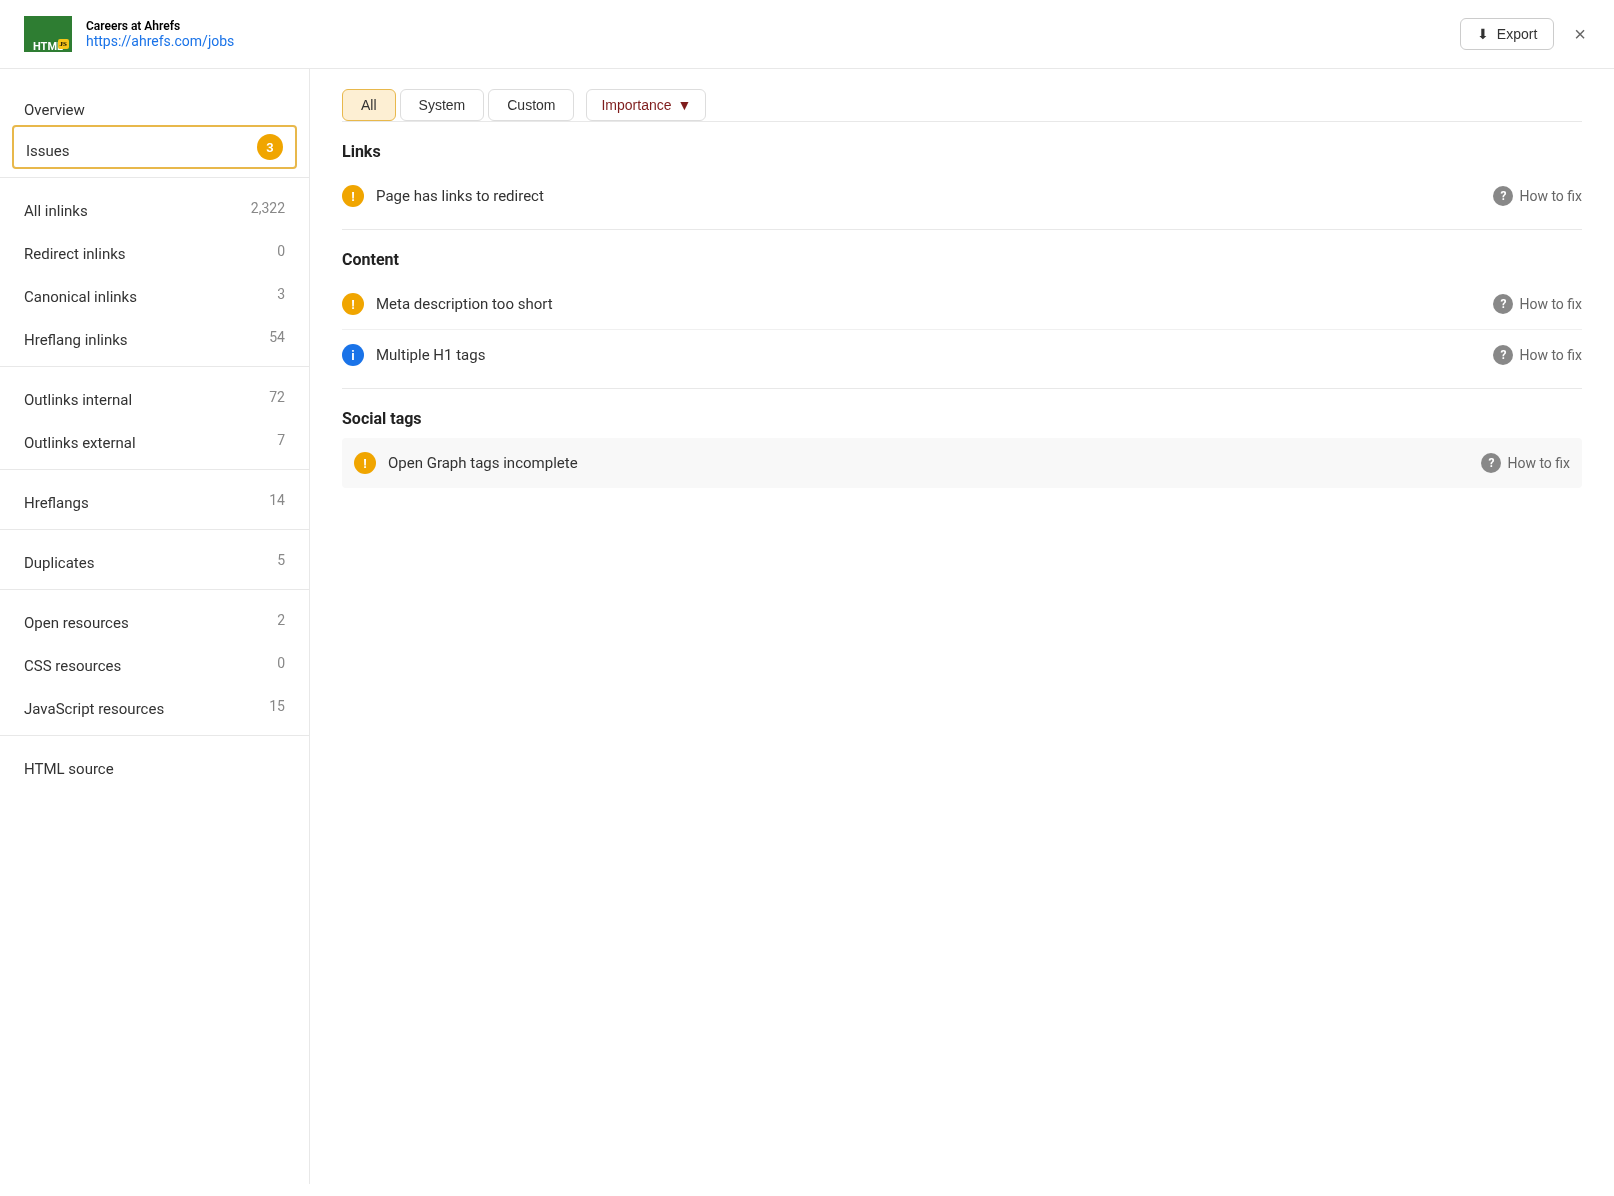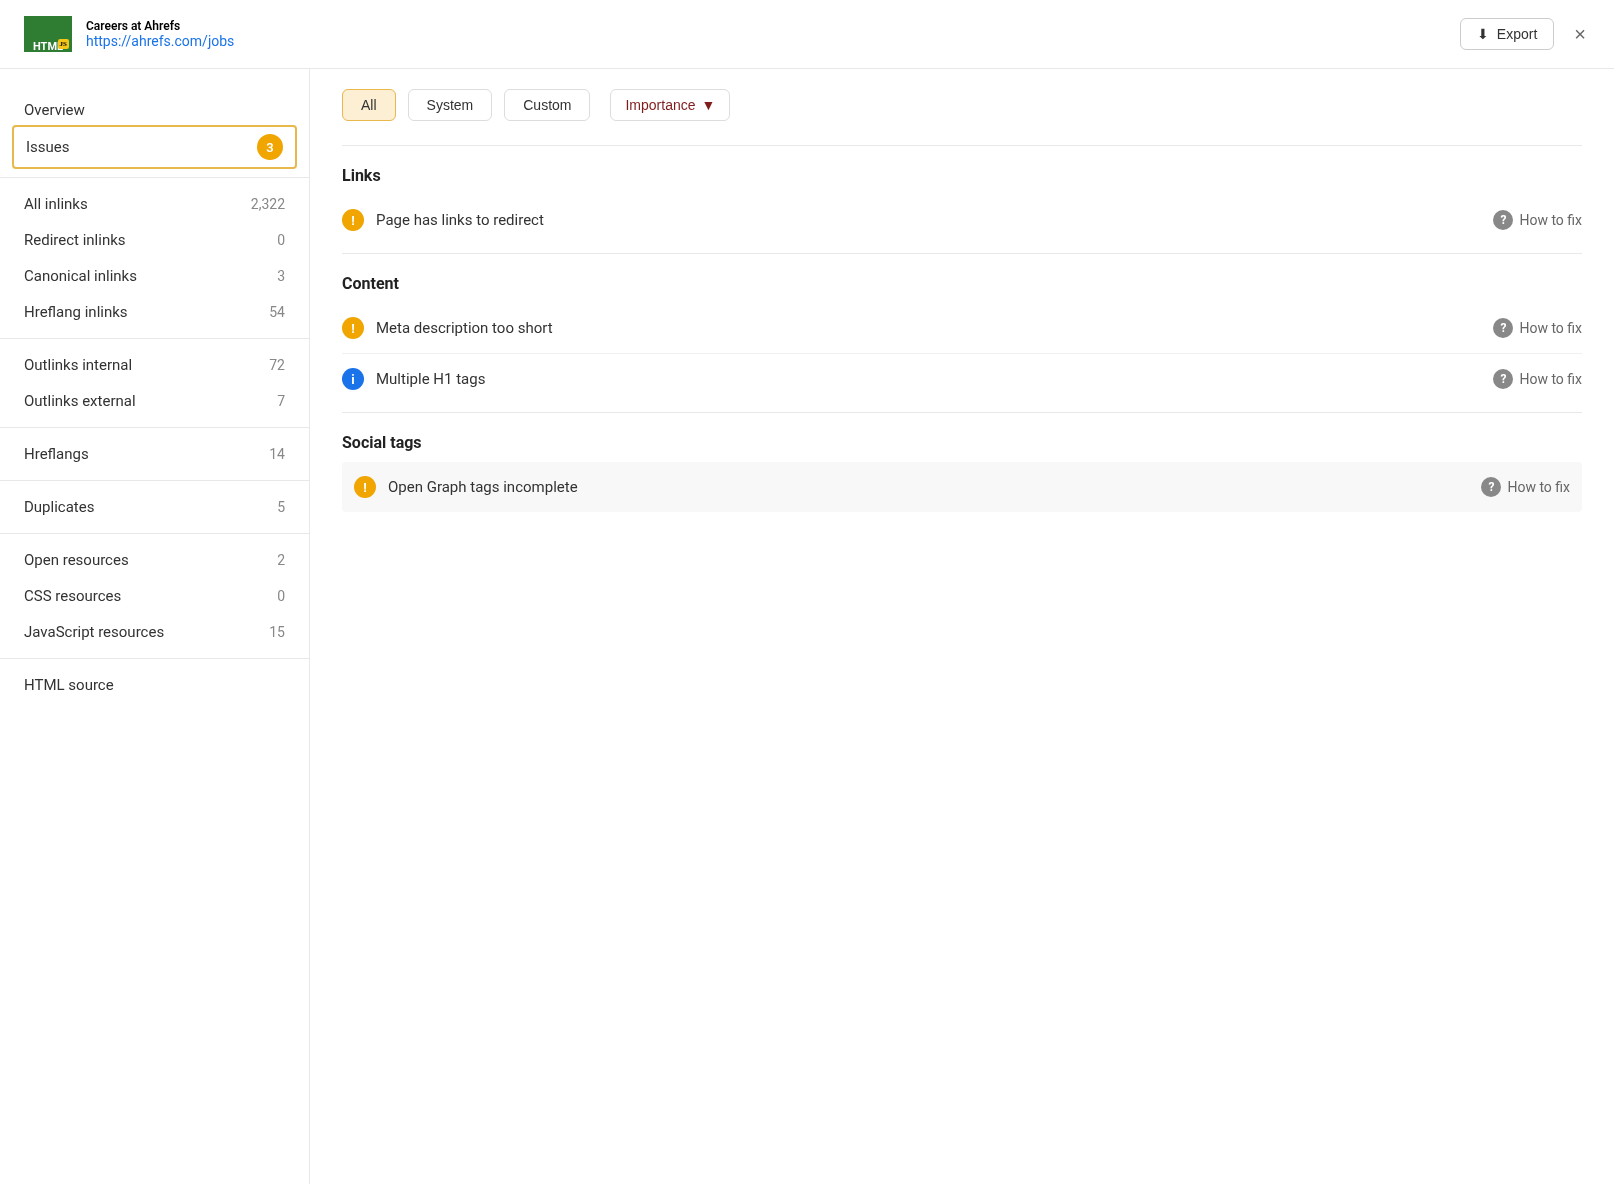--- a/index.html
+++ b/index.html
@@ -114,21 +114,21 @@
       cursor: pointer;
       color: #333;
       font-size: 15px;
     }
     .sidebar-item.active {
       border: 2px solid #e8b84b;
       border-radius: 4px;
       margin: 0 12px;
       padding: 7px 12px;
     }
-    .sidebar-item-label { flex: 1; }
+    .sidebar-item-label { flex: 1; margin-top: 7px; }
     .sidebar-item-count {
       color: #888;
       font-size: 14px;
     }
     .badge {
       background: #f0a500;
       color: #fff;
       border-radius: 50%;
       width: 26px;
       height: 26px;
@@ -153,22 +153,21 @@
     .content {
       flex: 1;
       overflow-y: auto;
       padding: 20px 32px;
     }
 
     
     .filter-bar {
       display: flex;
       align-items: center;
-      gap: 12px;
-      margin-bottom: 24px;
+      gap: 4px;
       flex-wrap: wrap;
     }
     .filter-btn {
       padding: 7px 18px;
       border: 1px solid #ddd;
       border-radius: 6px;
       background: #fff;
       cursor: pointer;
       font-size: 14px;
       color: #333;

